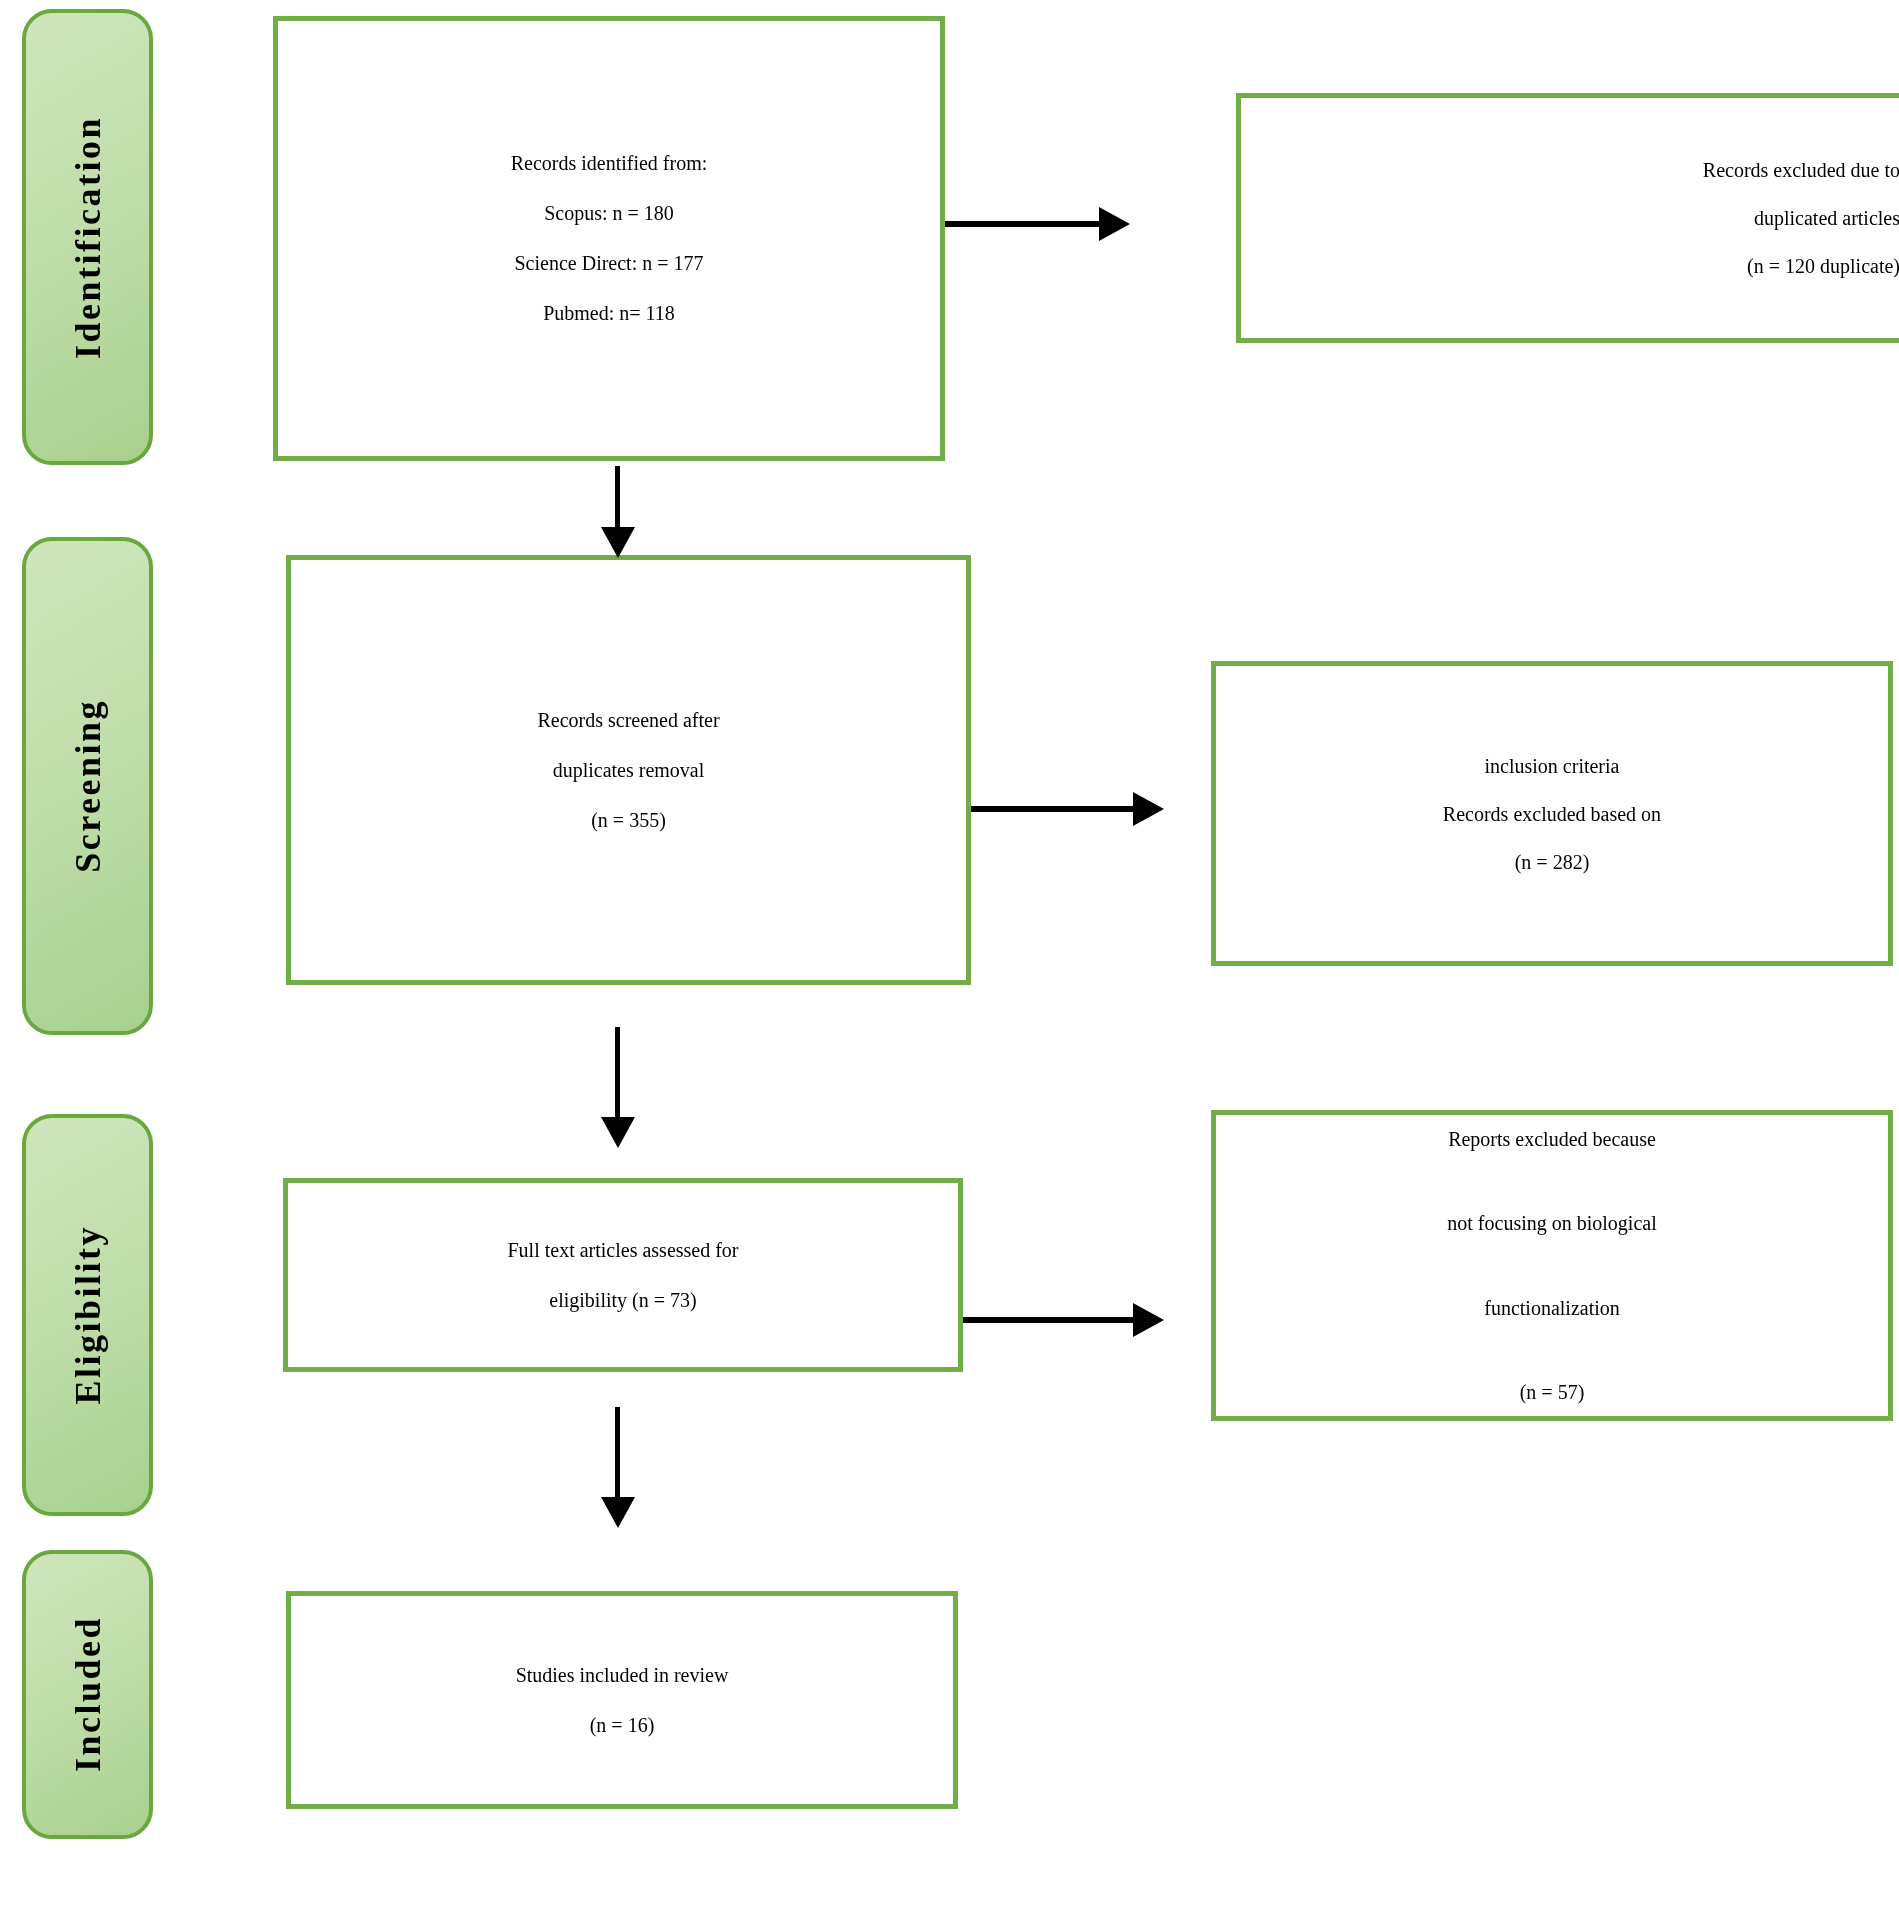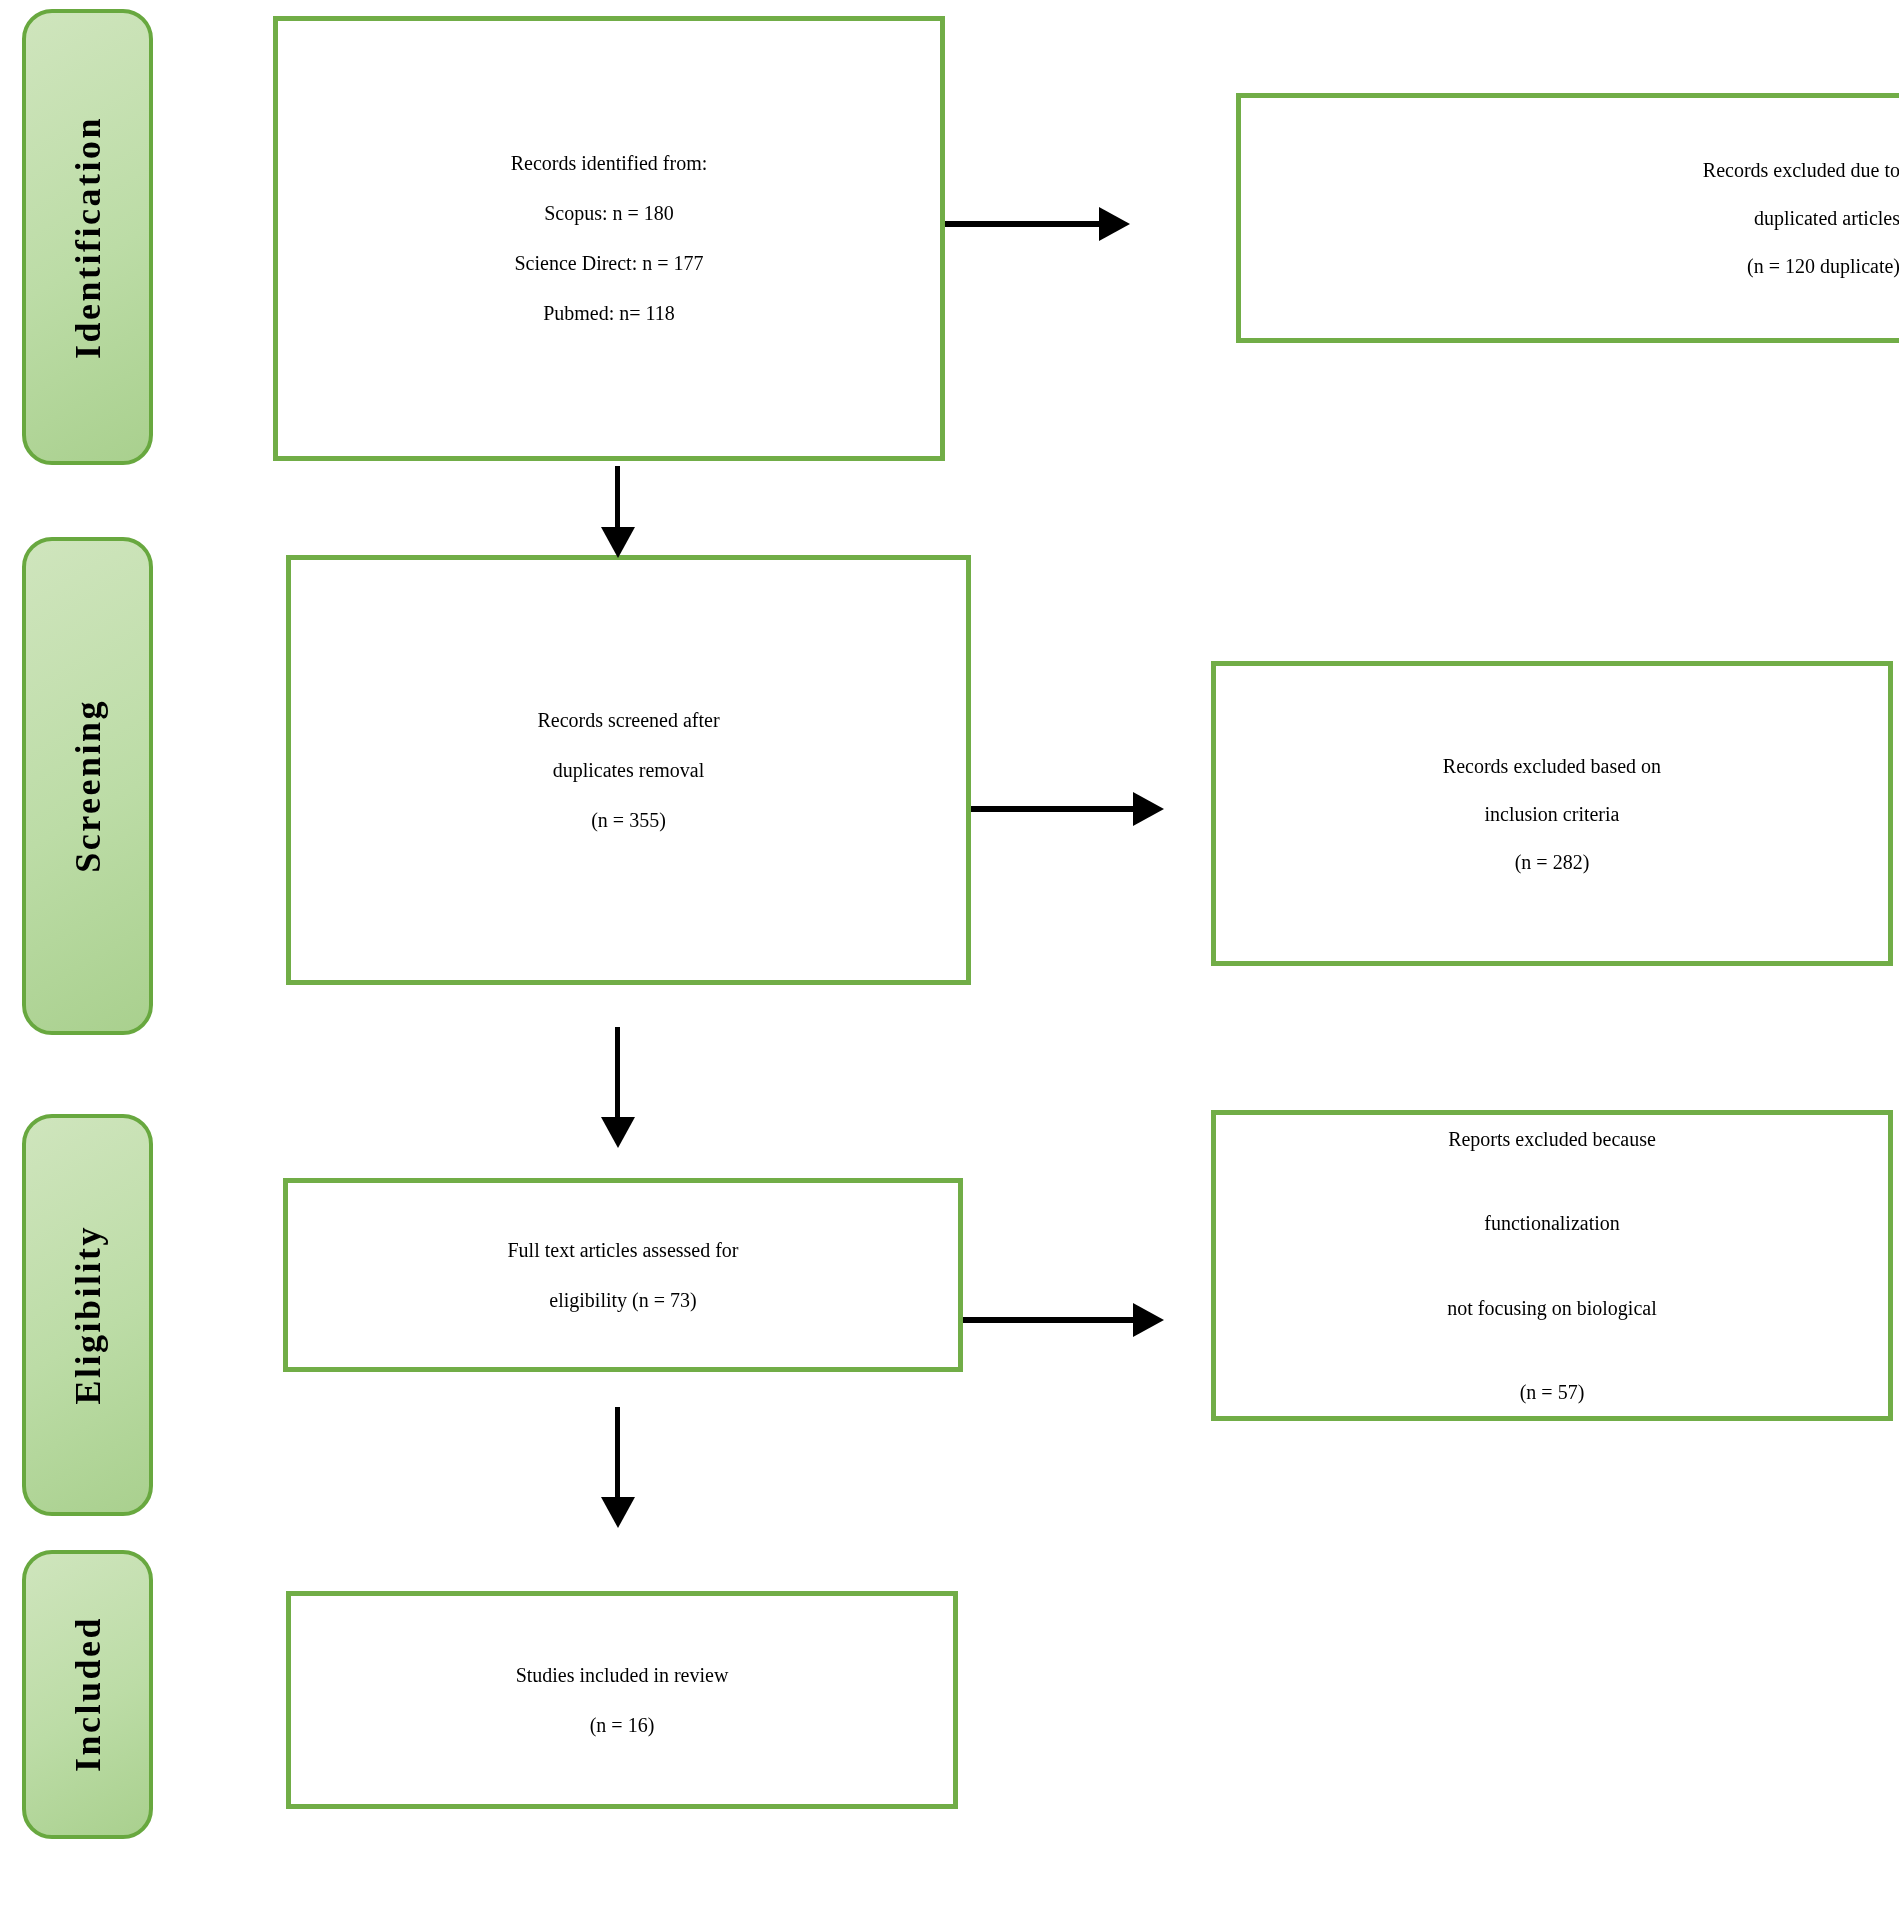--- a/index.html
+++ b/index.html
@@ -136,29 +136,29 @@
     <p>(n = 16)</p>
   </div>
 
   <div class="box right r1">
     <p>Records excluded due to</p>
     <p>duplicated articles</p>
     <p>(n = 120 duplicate)</p>
   </div>
 
   <div class="box right r2">
+    <p>inclusion criteria</p>
     <p>Records excluded based on</p>
-    <p>inclusion criteria</p>
     <p>(n = 282)</p>
   </div>
 
   <div class="box right r3">
     <p>Reports excluded because</p>
+    <p>not focusing on biological</p>
     <p>functionalization</p>
-    <p>not focusing on biological</p>
     <p>(n = 57)</p>
   </div>
 
   <div class="varrow a1">
     <div class="stem"></div>
     <div class="head"></div>
   </div>
   <div class="varrow a2">
     <div class="stem"></div>
     <div class="head"></div>

